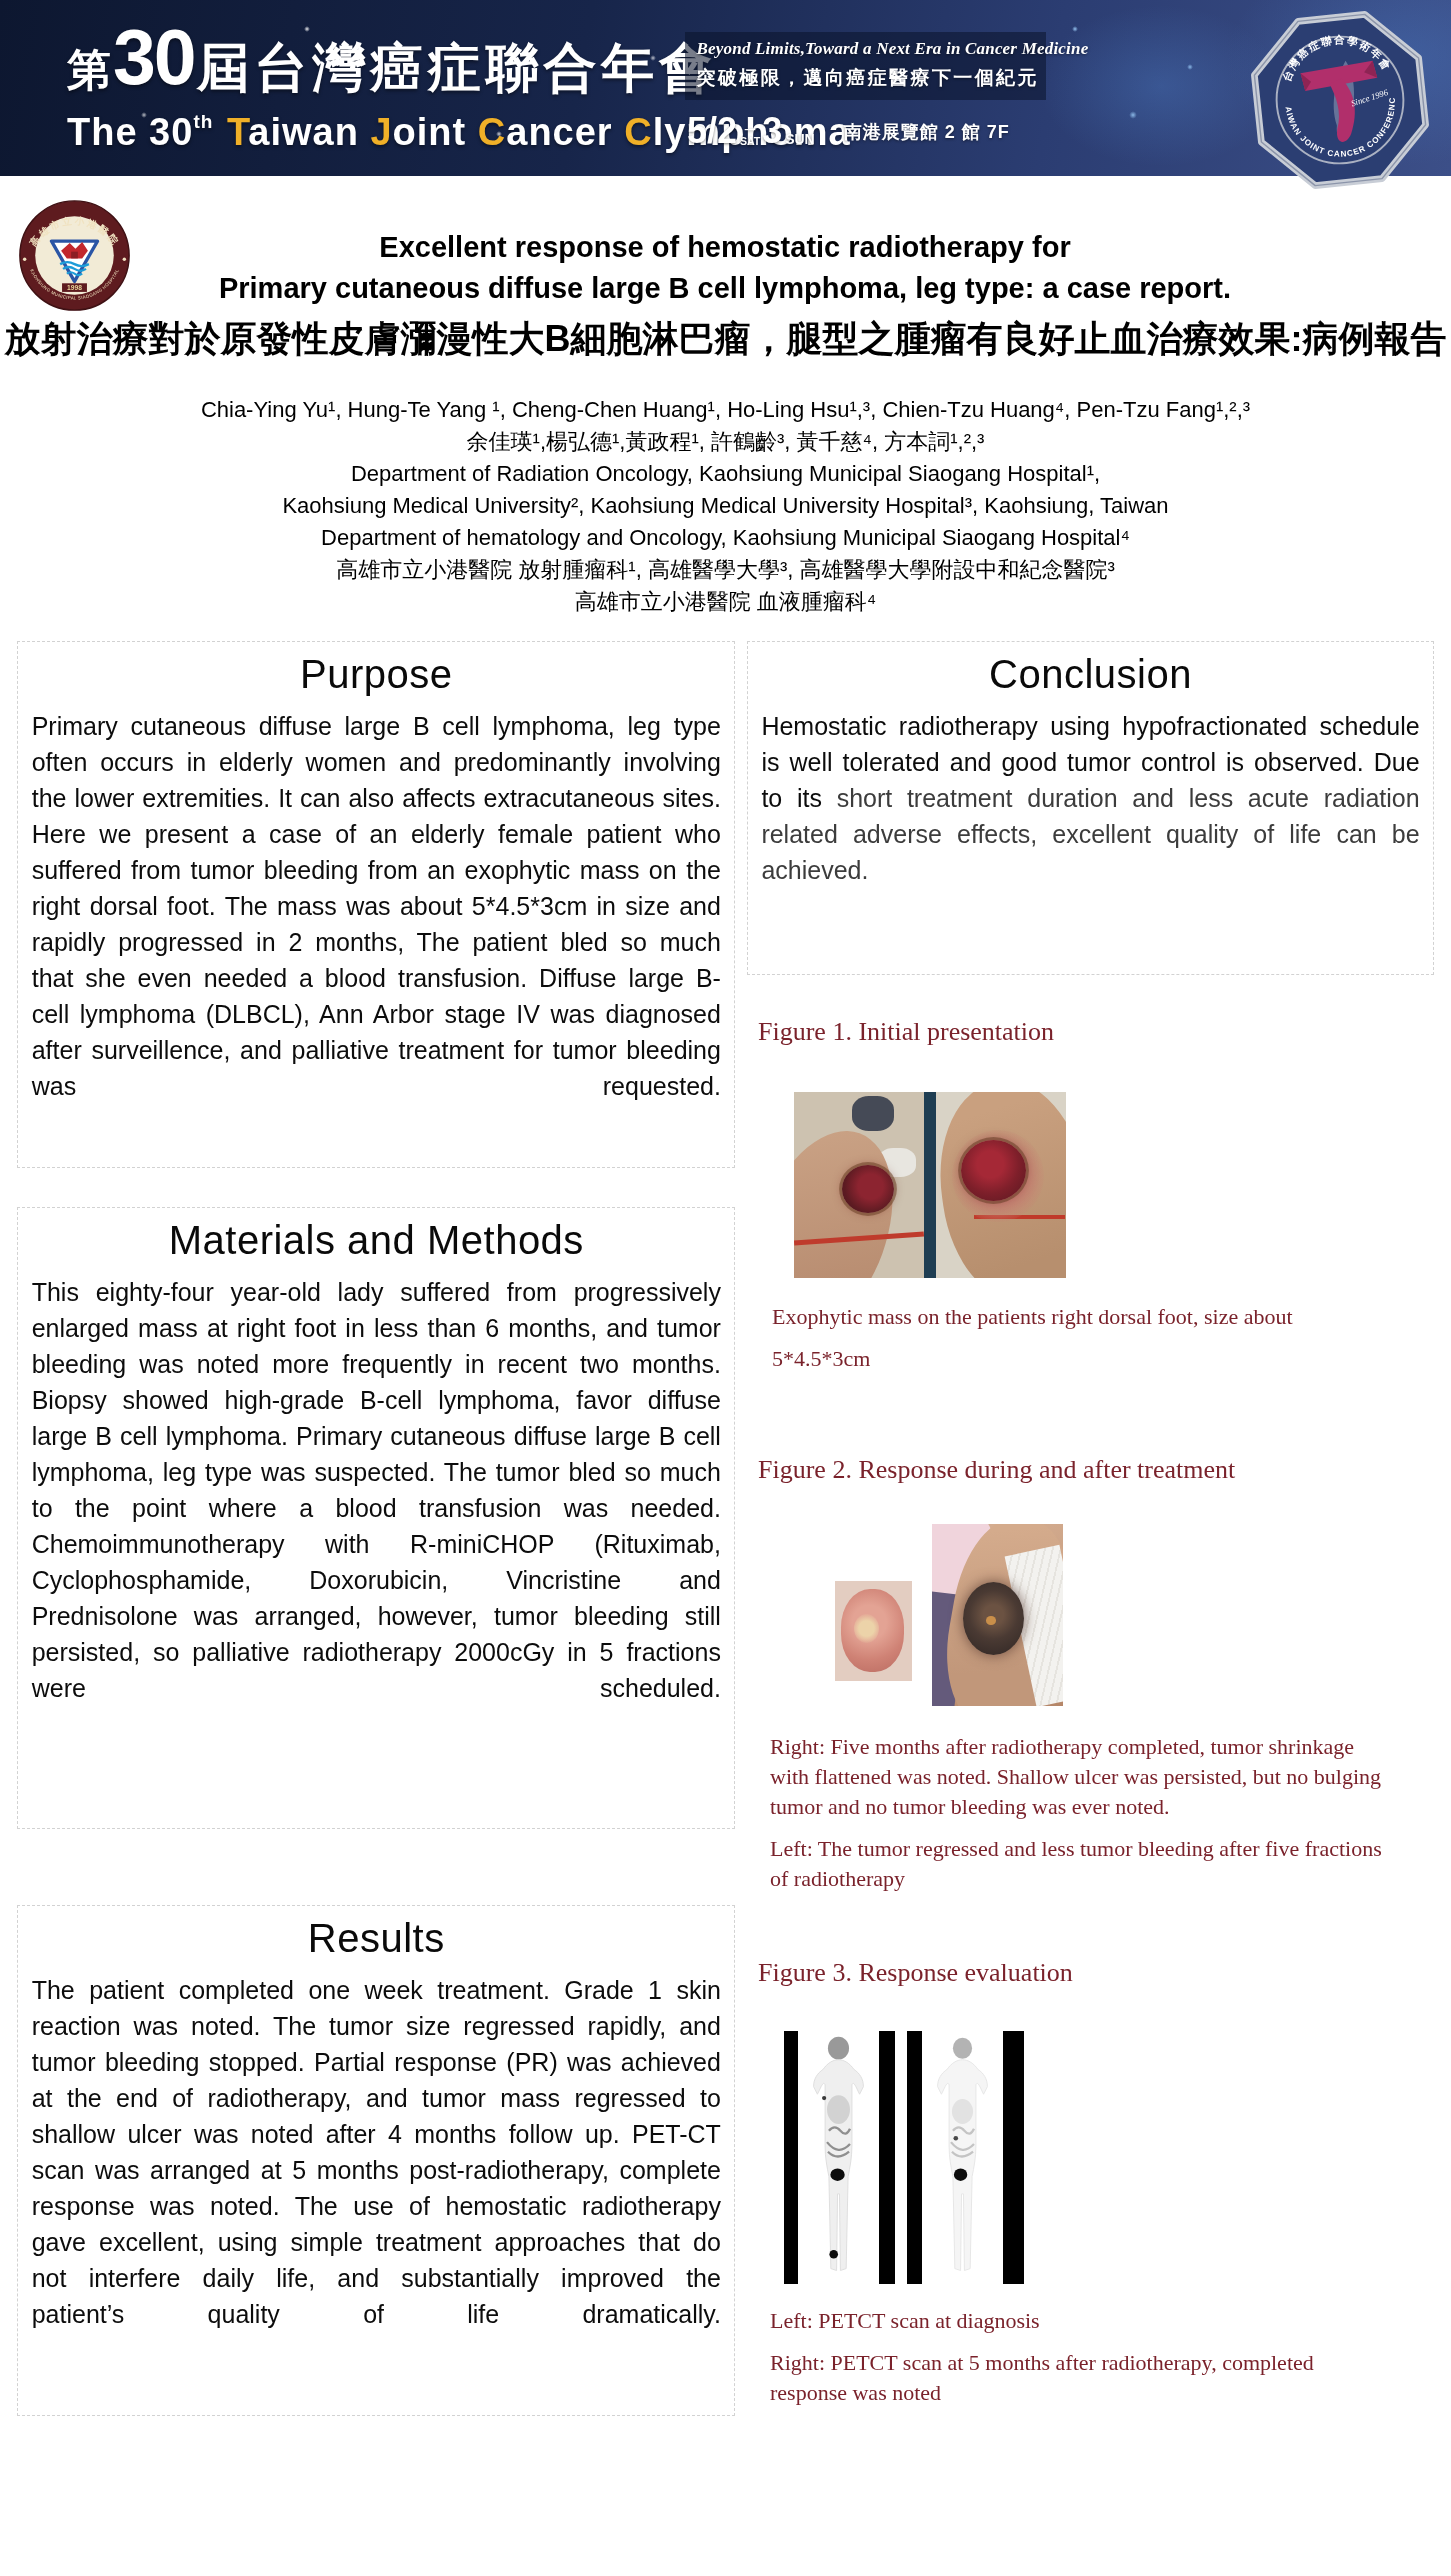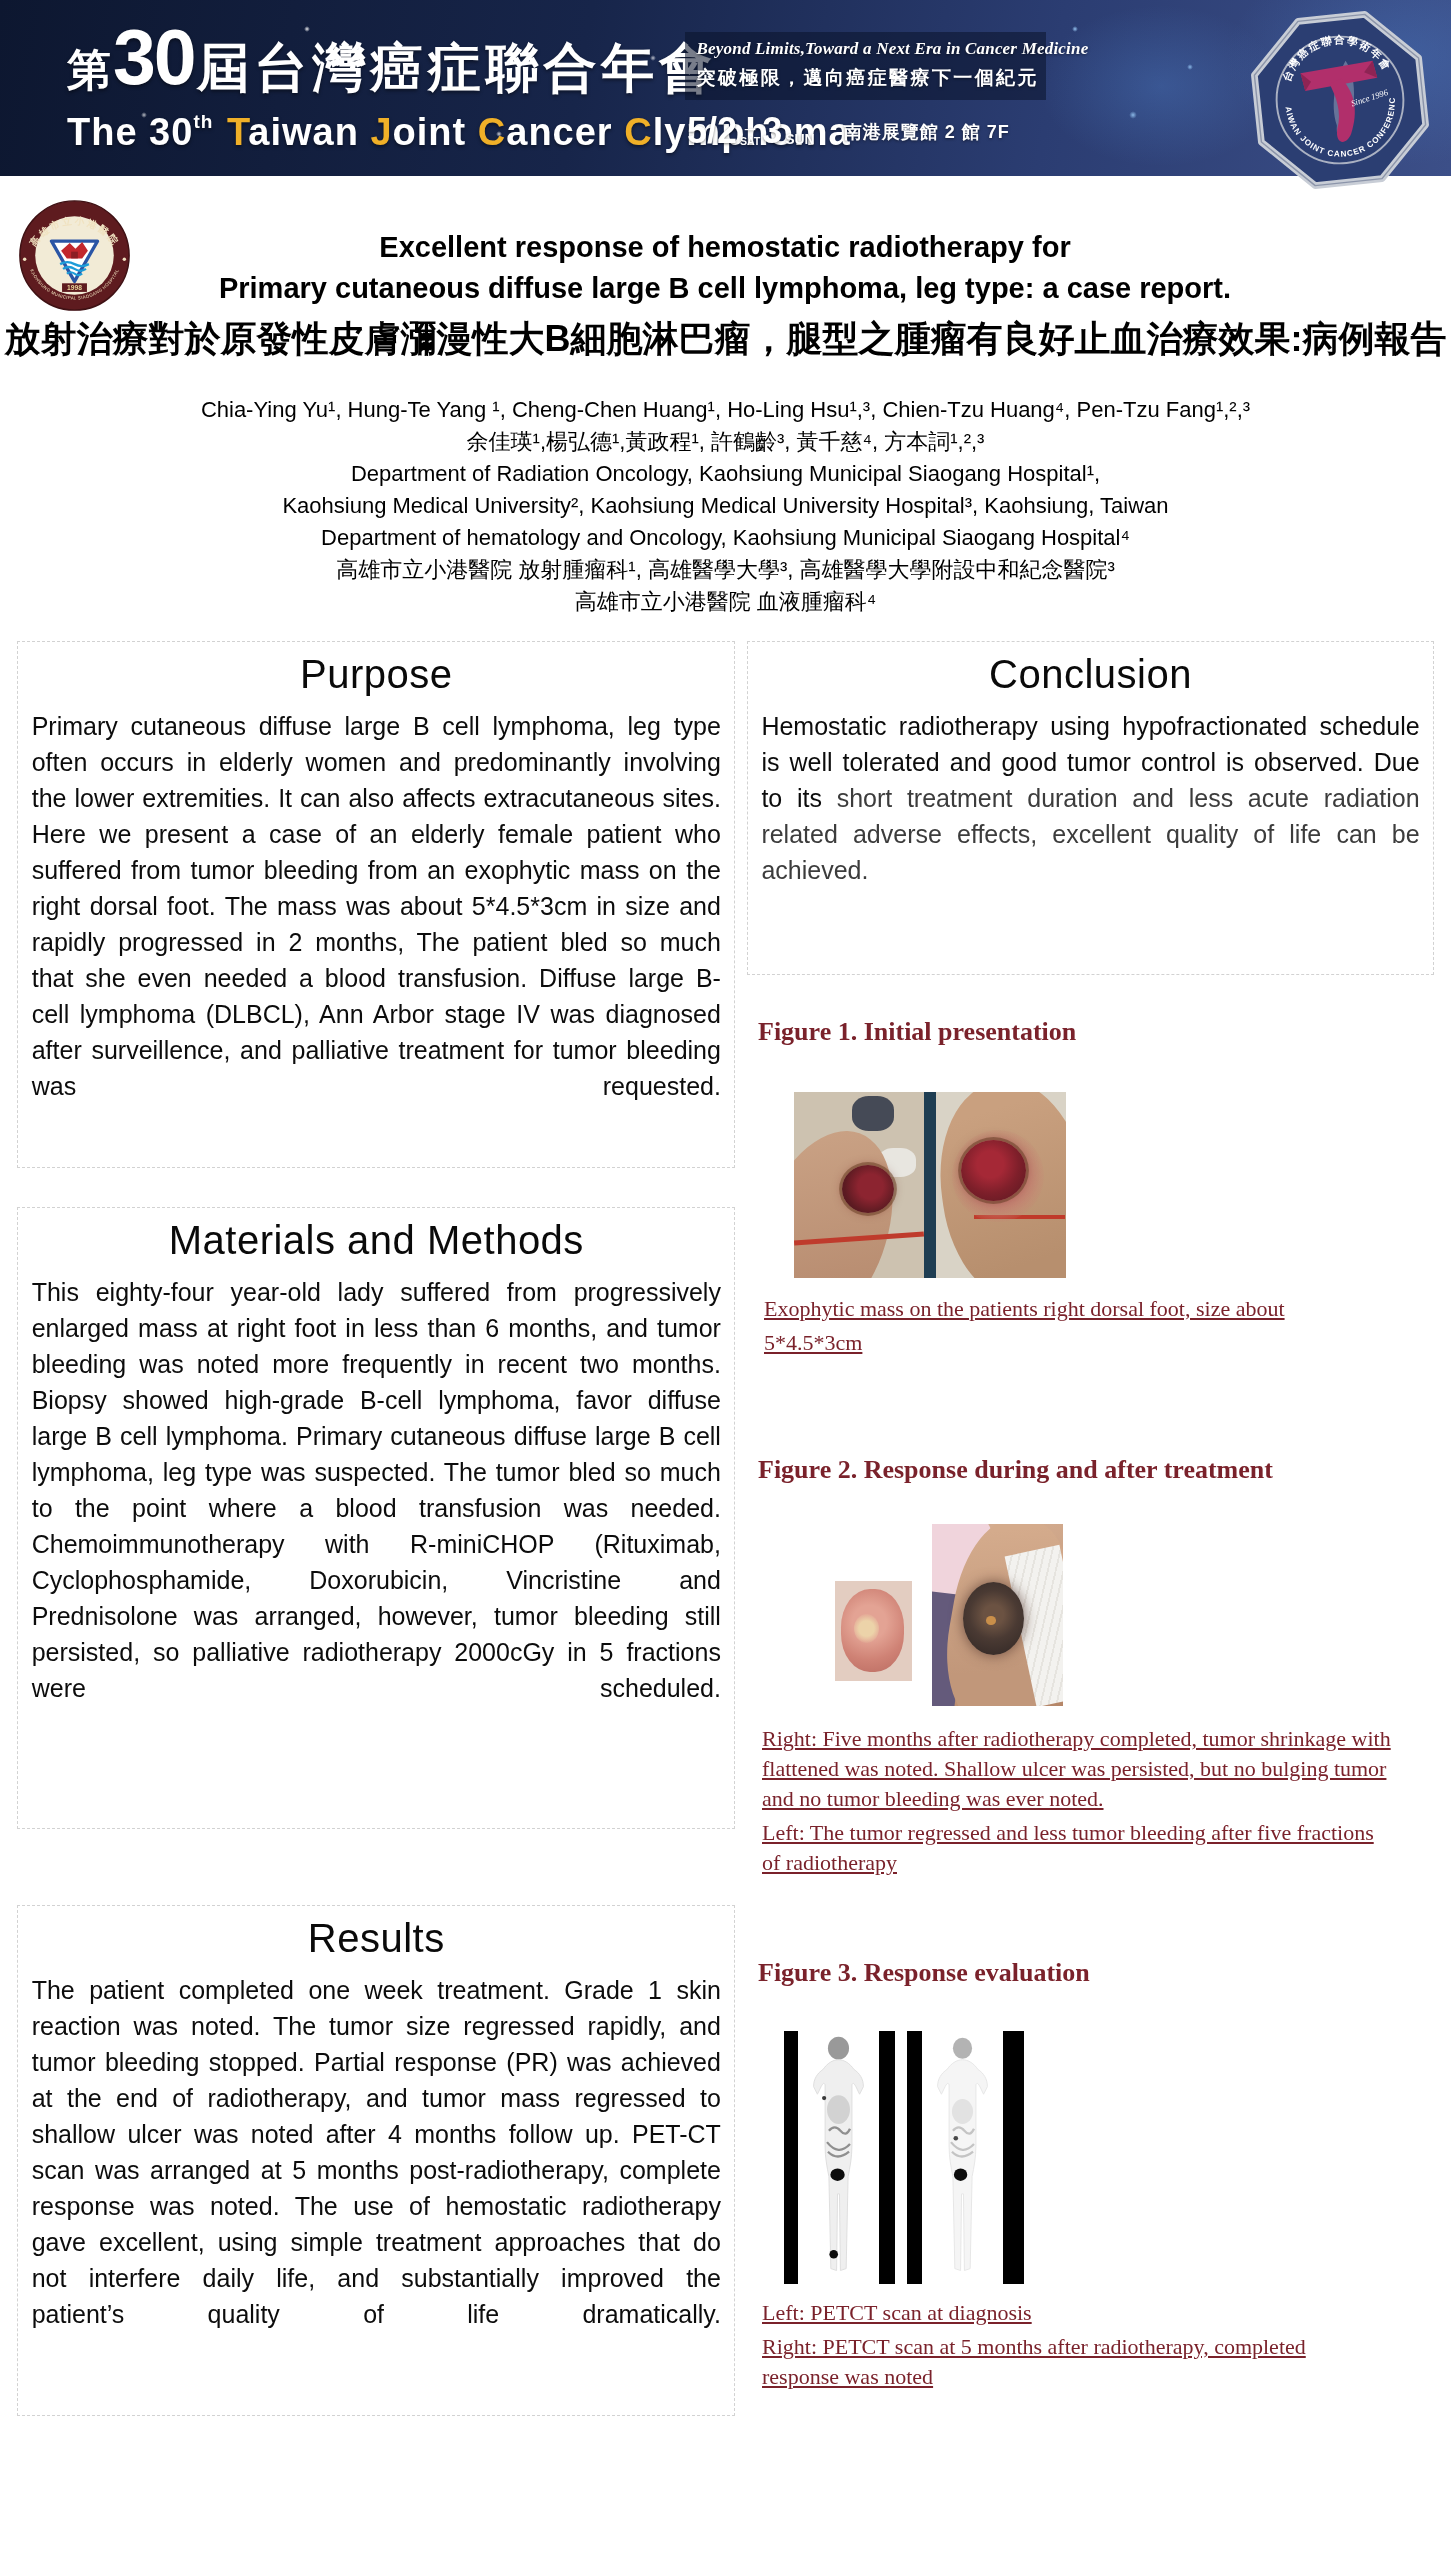--- a/index.html
+++ b/index.html
@@ -92,28 +92,28 @@
     font-size:25px;line-height:1.44;margin:0;color:#0c0c0c;
     text-align:justify;text-align-last:justify;word-spacing:1px;
   }
   .panel-purpose{left:17.3px;top:641px;width:718px;height:527px;}
   .panel-methods{left:17.3px;top:1207px;width:718px;height:622px;}
   .panel-results{left:17.3px;top:1905px;width:718px;height:511px;}
   .panel-conclusion{left:747px;top:641px;width:687px;height:334px;}
   .panel-conclusion .part2{color:#3c3c3c;}
   
   .fig-h{
-    position:absolute;font-family:"Liberation Serif", serif;font-weight:700;
+    position:absolute;font-family:"Liberation Serif", serif;font-weight:400;
     font-size:26px;color:#7a222b;white-space:nowrap;
   }
   .fig-cap{
     position:absolute;font-family:"Liberation Serif", serif;
     font-size:22px;line-height:30px;color:#7a222b;
   }
-  .fig-cap p{margin:4px;text-decoration:underline;}
+  .fig-cap p{margin:12px;}
   .fig1-photos{position:absolute;left:794px;top:1092px;width:272px;height:186px;display:flex;}
   .photo{position:relative;overflow:hidden;}
   .f1l{width:130px;height:186px;background:#cdc2b0;}
   .f1sep{width:12.5px;height:186px;background:#1e3d52;}
   .f1r{width:130px;height:186px;background:#d9d3c6;}
   .blob{position:absolute;}
   .foot1{left:-33px;top:35px;width:125px;height:211px;border-radius:50%;
     background:linear-gradient(150deg,#c9a184 10%,#b98e72 70%);transform:rotate(20deg);}
   .tumor1{left:48px;top:73px;width:52px;height:48px;border-radius:50%;
     background:radial-gradient(circle at 55% 45%, #8c2430 0 32%, #5d1b22 66%, #48151b 100%);

